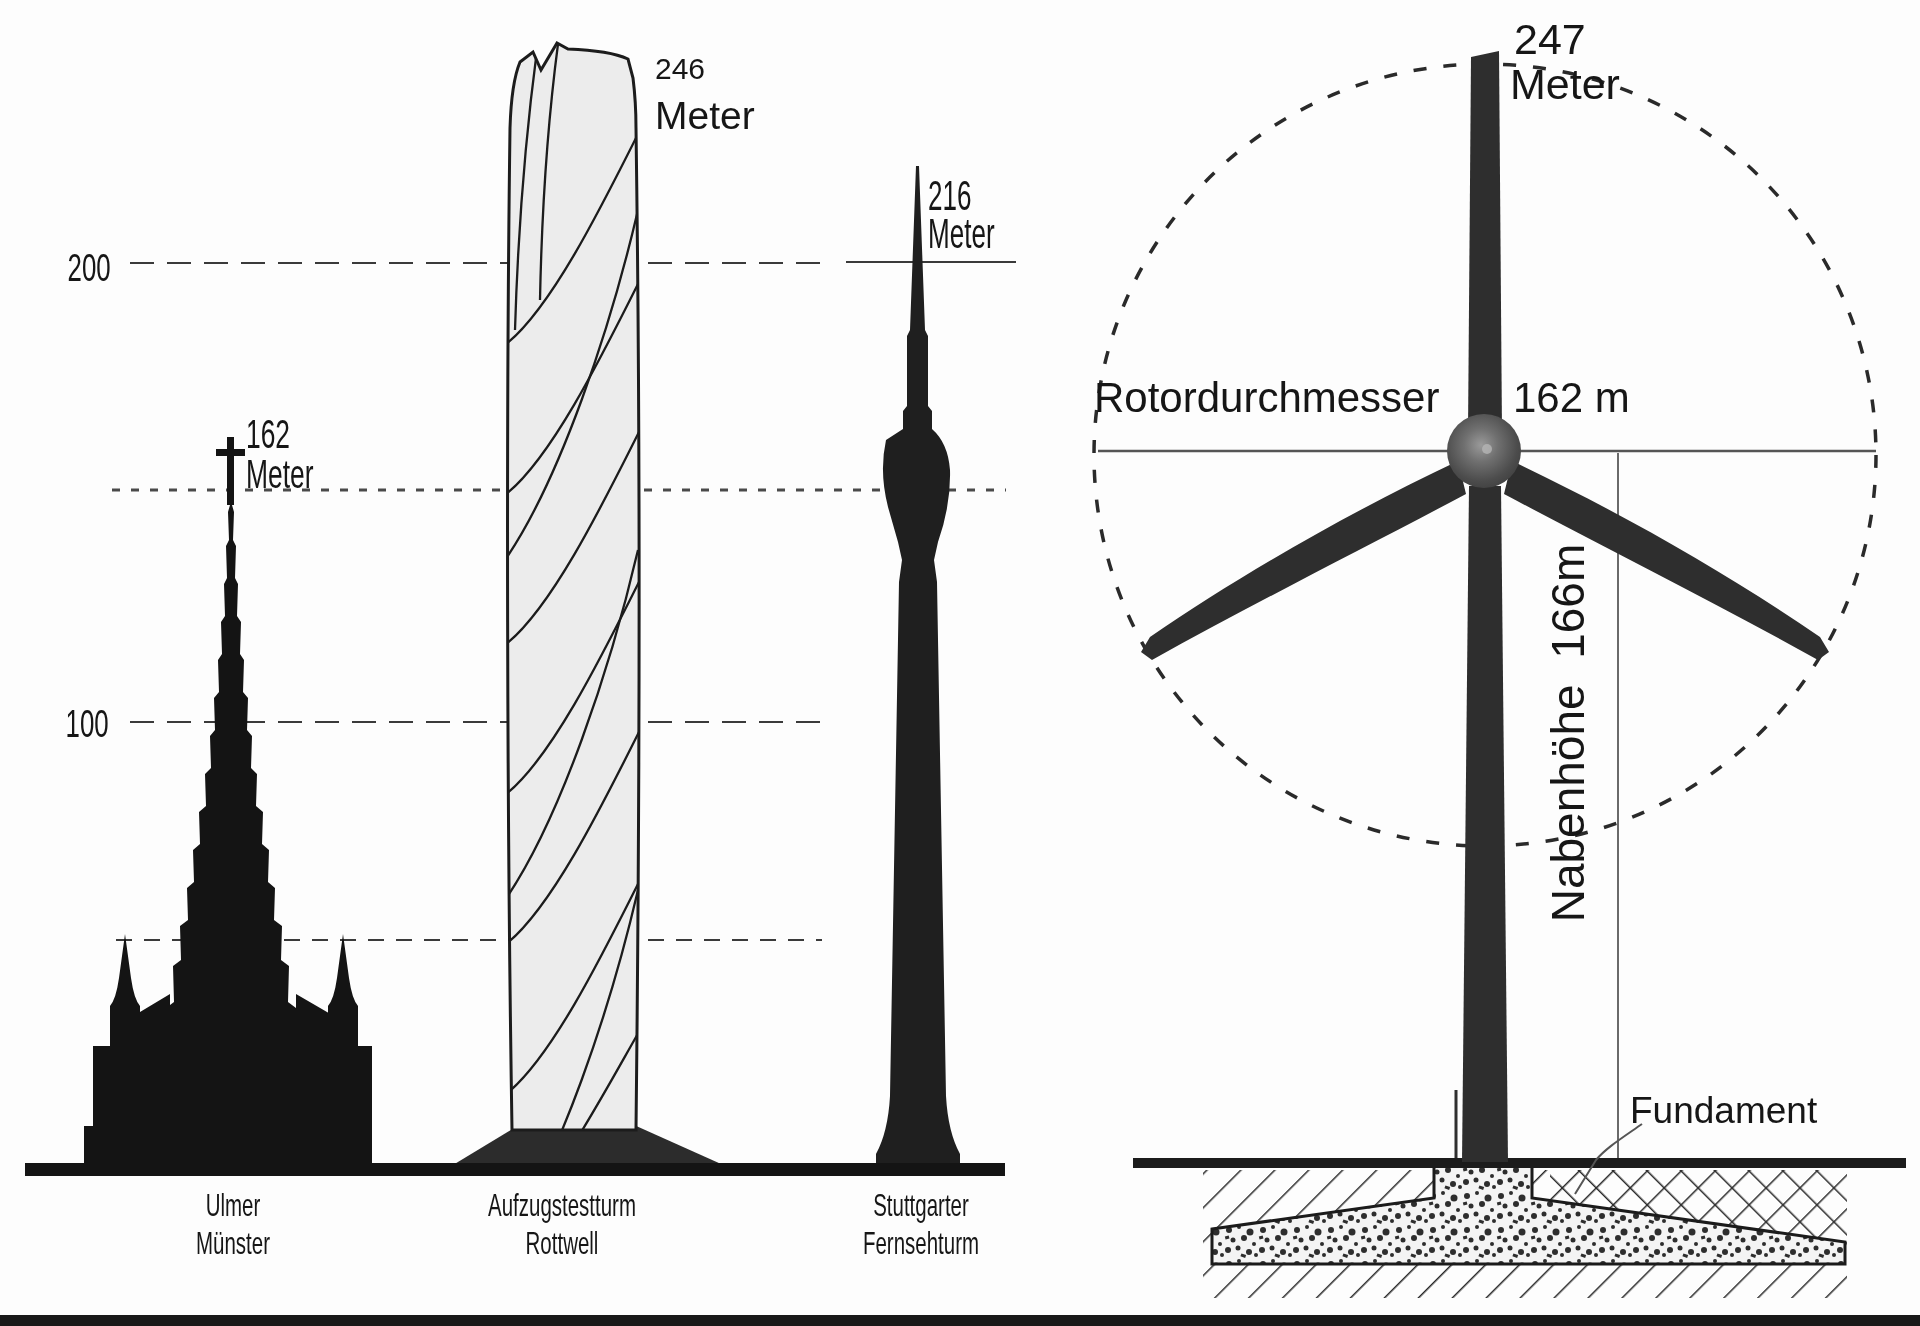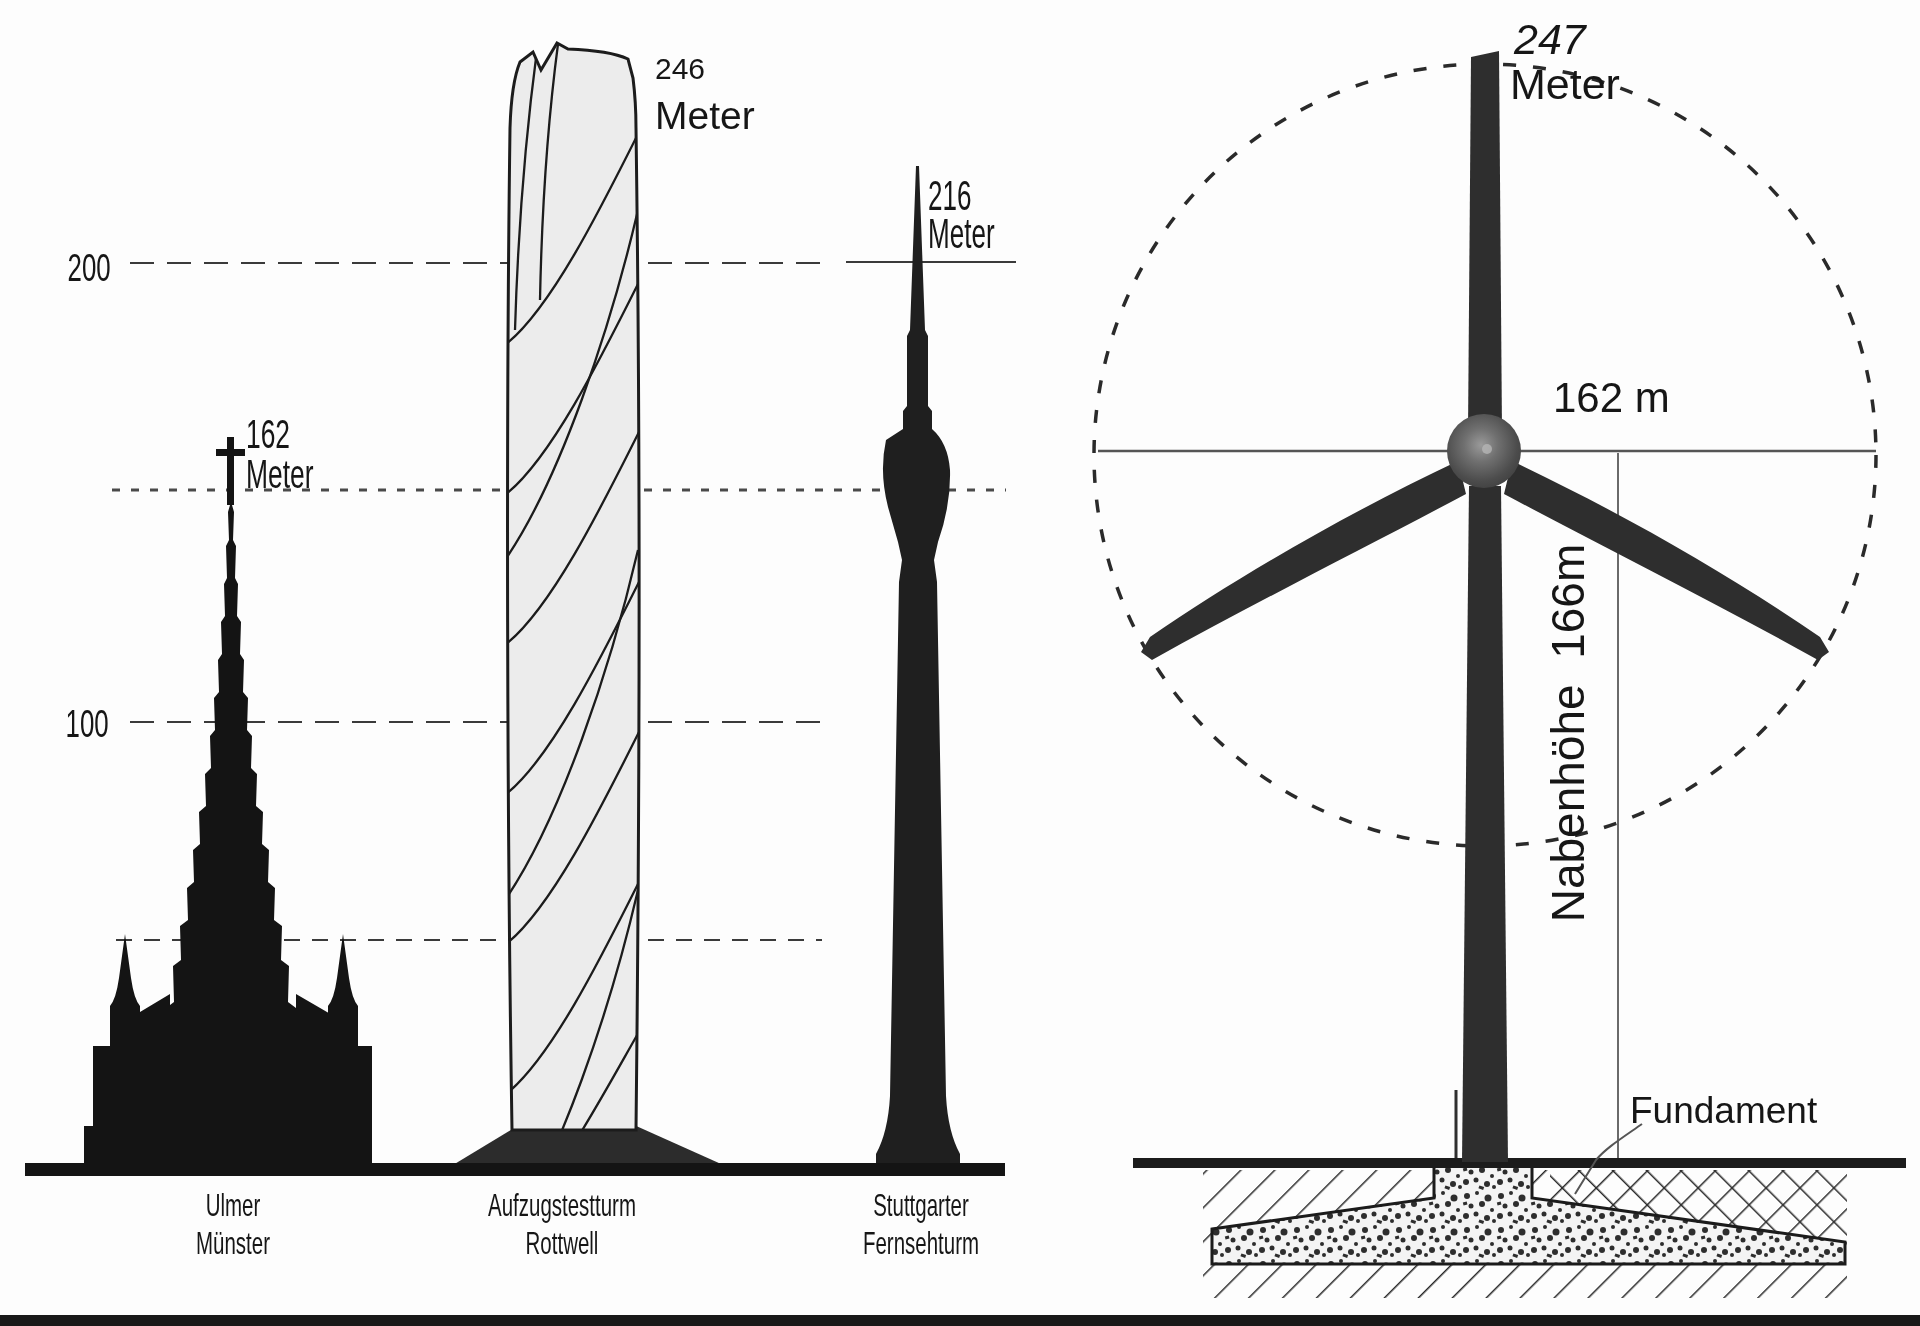--- a/index.html
+++ b/index.html
@@ -138,22 +138,23 @@
 
 <div class="lbl center cond-c" style="left:133px;top:1188px;width:200px;font-size:32px;">Ulmer</div>
 <div class="lbl center cond-c" style="left:133px;top:1226px;width:200px;font-size:32px;">Münster</div>
 
 <div class="lbl center cond-c" style="left:412px;top:1188px;width:300px;font-size:32px;">Aufzugstestturm</div>
 <div class="lbl center cond-c" style="left:412px;top:1226px;width:300px;font-size:32px;">Rottwell</div>
 
 <div class="lbl center cond-c" style="left:771px;top:1188px;width:300px;font-size:32px;">Stuttgarter</div>
 <div class="lbl center cond-c" style="left:771px;top:1226px;width:300px;font-size:32px;">Fernsehturm</div>
 
-<div class="lbl" style="left:1514px;top:15px;font-size:43px;font-style:italic;">247</div>
+<div class="lbl" style="left:1514px;top:15px;font-size:43px;">247</div>
 <div class="lbl" style="left:1510px;top:60px;font-size:43px;">Meter</div>
 
-<div class="lbl" style="left:1513px;top:374px;font-size:42px;margin-left:40px;">162 m</div>
+<div class="lbl" style="left:1094px;top:374px;font-size:42px;">Rotordurchmesser</div>
+<div class="lbl" style="left:1513px;top:374px;font-size:42px;">162 m</div>
 
 <div class="lbl vert" style="left:1378px;top:708px;width:380px;height:50px;font-size:46px;">Nabenhöhe  166m</div>
 
 <div class="lbl" style="left:1630px;top:1090px;font-size:37px;">Fundament</div>
 
 </div>
 
 </body></html>

